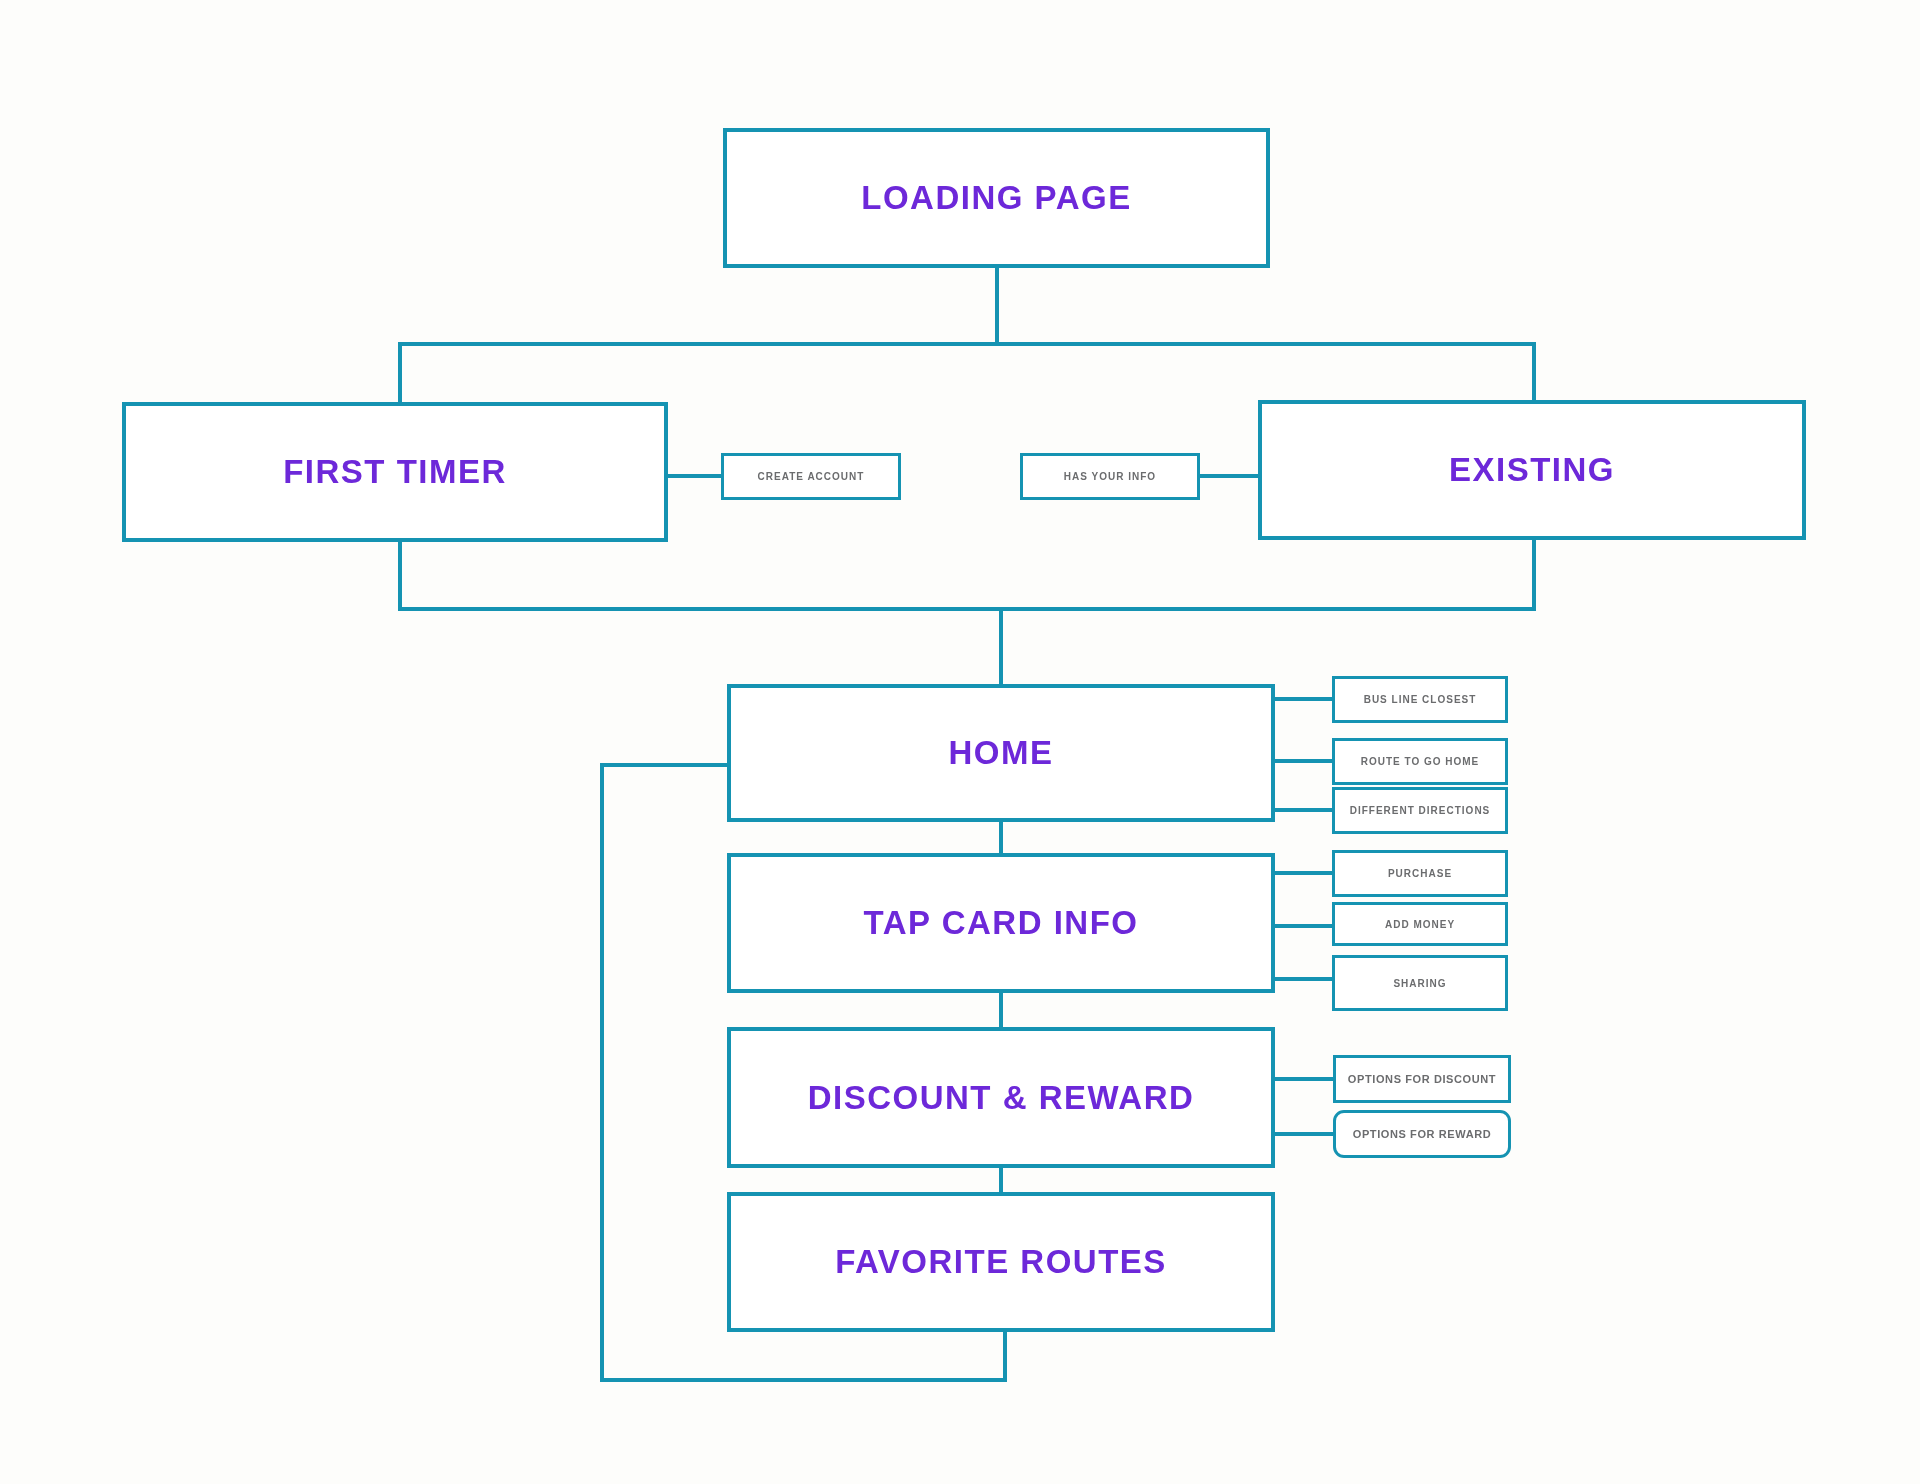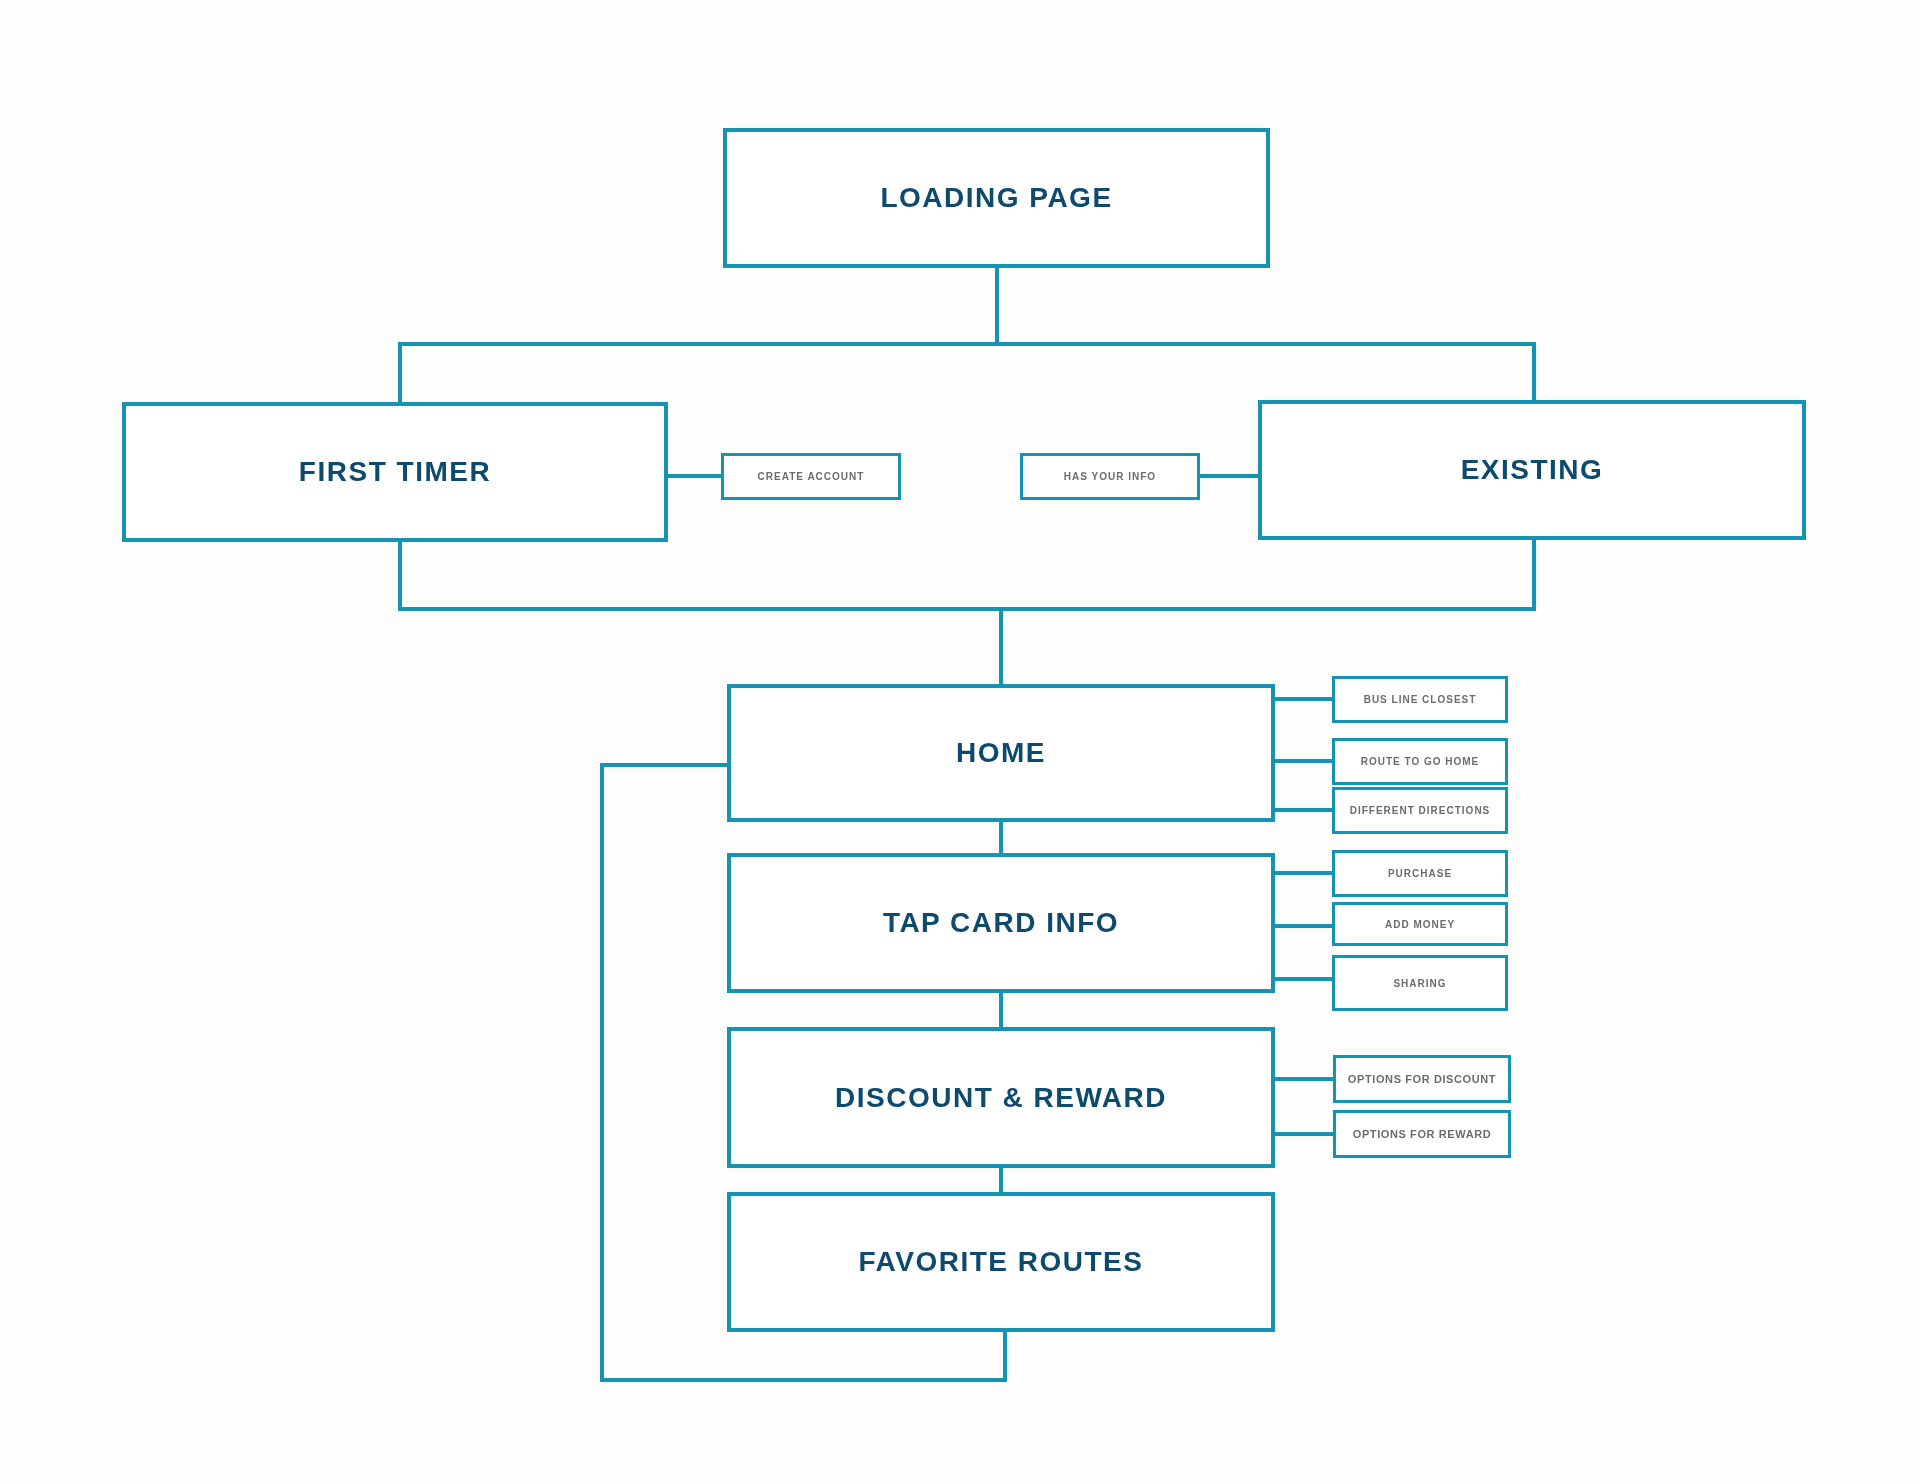--- a/index.html
+++ b/index.html
@@ -12,23 +12,23 @@
   }
   .node{
     position:absolute;
     background:#ffffff;
     border:4px solid #1593b2;
     box-sizing:border-box;
     display:flex;align-items:center;justify-content:center;
     text-align:center;
   }
   .node.big span{
-    color:#0c4a6e;
+    color:#6d28d9;
     font-weight:700;
-    font-size:28px;
+    font-size:33px;
     letter-spacing:1.5px;
     white-space:nowrap;
   }
   .node.small{border-width:3px;}
   .node.small span{
     color:#6b6c6e;
     font-weight:600;
     font-size:10px;
     letter-spacing:1px;
     white-space:nowrap;
@@ -48,21 +48,21 @@
   
   .n-create   {left:721px; top:453px; width:180px; height:47px; font-size:14px;}
   .n-hasinfo  {left:1020px;top:453px; width:180px; height:47px;}
   .n-bus      {left:1332px;top:676px; width:176px; height:47px;}
   .n-route    {left:1332px;top:738px; width:176px; height:47px;}
   .n-diff     {left:1332px;top:787px; width:176px; height:47px;}
   .n-purchase {left:1332px;top:850px; width:176px; height:47px;}
   .n-addmoney {left:1332px;top:902px; width:176px; height:44px;}
   .n-sharing  {left:1332px;top:955px; width:176px; height:56px;}
   .n-optdisc  {left:1333px;top:1055px;width:178px; height:48px;}
-  .n-optrew   {left:1333px;top:1110px;width:178px; height:48px;}
+  .n-optrew   {left:1333px;top:1110px;width:178px; height:48px;border-radius:11px;}
 </style>
 </head>
 <body>
 
 <div id="canvas">
 
   <div class="line" style="left:995px;top:268px;width:4px;height:78px;"></div>
   <div class="line" style="left:398px;top:342px;width:1138px;height:4px;"></div>
   <div class="line" style="left:398px;top:342px;width:4px;height:60px;"></div>
   <div class="line" style="left:1532px;top:342px;width:4px;height:58px;"></div>

